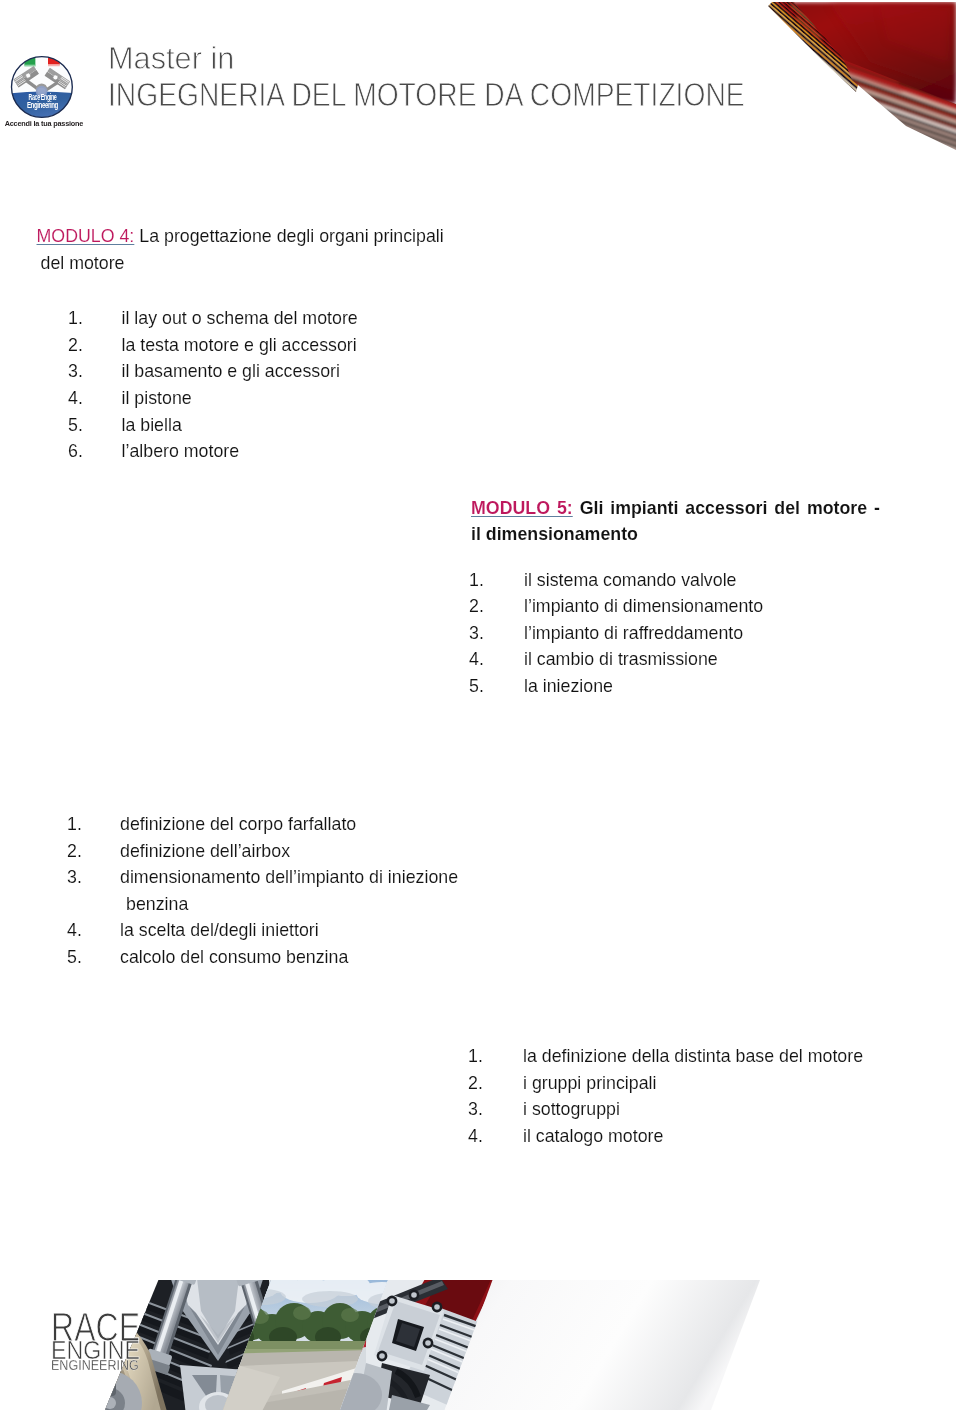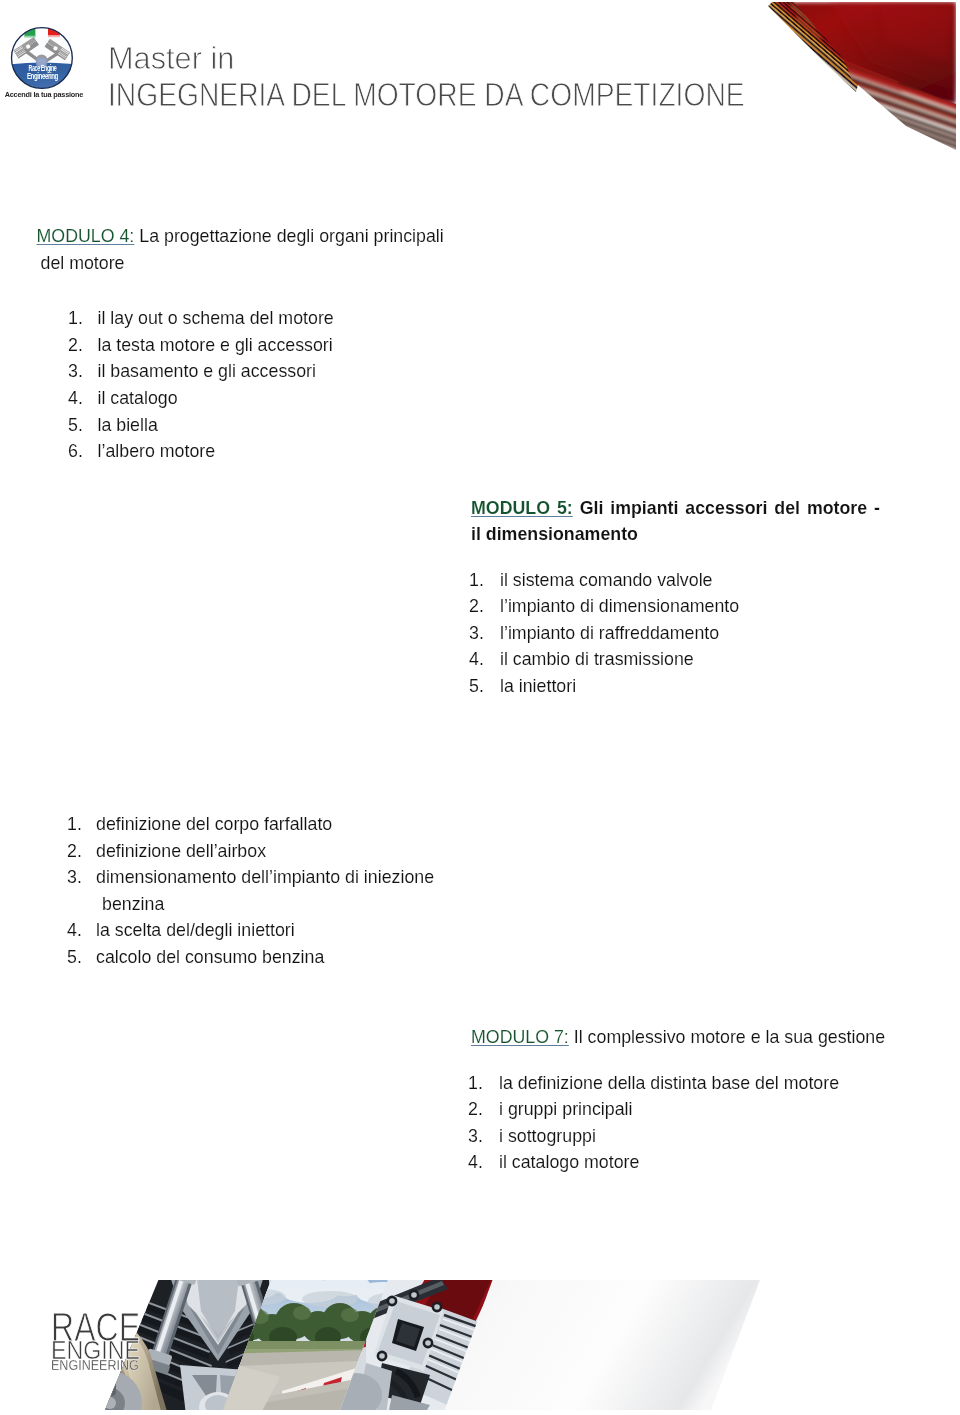--- a/index.html
+++ b/index.html
@@ -3,37 +3,37 @@
 <meta charset="utf-8">
 <title>Master in INGEGNERIA DEL MOTORE DA COMPETIZIONE</title>
 <style>
   html,body{margin:0;padding:0;background:#fff;}
   body{width:960px;height:1415px;font-family:"Liberation Sans",sans-serif;position:relative;overflow:hidden;
        -webkit-font-smoothing:antialiased;}
   .page{position:absolute;left:0;top:0;width:960px;height:1415px;}
 
   
   #header-graphic{position:absolute;left:760px;top:0;width:200px;height:152px;overflow:hidden;}
-  #logo-block{position:absolute;left:2.8px;top:26px;width:92px;}
+  #logo-block{position:absolute;left:2.8px;top:55px;width:92px;}
   .logo-brand{font-family:"Liberation Sans",sans-serif;font-size:8.4px;font-weight:700;fill:#fff;letter-spacing:-0.55px;}
   #logo-tagline{font-family:"Liberation Sans",sans-serif;font-size:7.3px;font-weight:700;fill:#231f20;letter-spacing:-0.2px;}
   #header-title{position:absolute;left:108px;top:40px;}
   .title-l1{font-size:31.5px;font-weight:400;color:#4a4a4a;line-height:36px;transform:scaleX(.975);transform-origin:0 50%;-webkit-text-stroke:0.85px #fff;}
   .title-l2{font-size:34px;font-weight:400;color:#4a4a4a;line-height:36px;transform:scaleX(.830);transform-origin:0 50%;white-space:nowrap;-webkit-text-stroke:0.85px #fff;}
 
   
   .module{position:absolute;}
   .mod-head{font-size:17.8px;line-height:26.6px;color:#121212;margin:0;-webkit-text-stroke:0.12px #fff;}
   #mod4 .mod-head{padding-left:4px;text-indent:-4px;}
-  .mod-label{color:#14532d;text-decoration:underline;text-decoration-color:#5e7f9e;text-underline-offset:2.3px;text-decoration-thickness:1.1px;}
+  .mod-label{color:#be185d;text-decoration:underline;text-decoration-color:#5e7f9e;text-underline-offset:2.3px;text-decoration-thickness:1.1px;}
   .mod-list{margin:0;padding:0;list-style:none;}
   .mod-list li{position:relative;font-size:17.8px;line-height:26.6px;color:#121212;-webkit-text-stroke:0.12px #fff;}
   .mod-list li .num{position:absolute;left:0;top:0;}
   .mod-list li .txt{display:block;}
-  .mod-list li .txt{padding-left:6px;text-indent:-6px;}
+  .mod-list li .txt{padding-left:6px;text-indent:-6px;margin-left:24px;}
   .mod-head.just{text-align:justify;font-weight:bold;}
   #mod4{left:36.5px;top:223px;width:412px;}
   #mod4 .mod-list{margin-top:29px;margin-left:31.5px;}
   #mod4 .mod-list li{padding-left:29.5px;}
   #mod5{left:471px;top:494.5px;width:409px;}
   #mod5 .mod-list{margin-top:19px;margin-left:-2px;}
   #mod5 .mod-list li{padding-left:31px;}
   #mod6{left:36.5px;top:790px;width:444px;}
   #mod6 .mod-list{margin-top:21px;margin-left:30.5px;}
   #mod6 .mod-list li{padding-left:29px;}
@@ -493,21 +493,21 @@
         <li>
           <span class="num">2.</span>
           <span class="txt">la testa motore e gli accessori</span>
         </li>
         <li>
           <span class="num">3.</span>
           <span class="txt">il basamento e gli accessori</span>
         </li>
         <li>
           <span class="num">4.</span>
-          <span class="txt">il catalogo</span>
+          <span class="txt">il pistone</span>
         </li>
         <li>
           <span class="num">5.</span>
           <span class="txt">la biella</span>
         </li>
         <li>
           <span class="num">6.</span>
           <span class="txt">l’albero motore</span>
         </li>
       </ol>
@@ -527,21 +527,21 @@
         <li>
           <span class="num">3.</span>
           <span class="txt">l’impianto di raffreddamento</span>
         </li>
         <li>
           <span class="num">4.</span>
           <span class="txt">il cambio di trasmissione</span>
         </li>
         <li>
           <span class="num">5.</span>
-          <span class="txt">la iniettori</span>
+          <span class="txt">la iniezione</span>
         </li>
       </ol>
   </div>
 
   <div class="module" id="mod6">
     <ol class="mod-list" id="mod6-list">
         <li>
           <span class="num">1.</span>
           <span class="txt">definizione del corpo farfallato</span>
         </li>
@@ -558,21 +558,20 @@
           <span class="txt">la scelta del/degli iniettori</span>
         </li>
         <li>
           <span class="num">5.</span>
           <span class="txt">calcolo del consumo benzina</span>
         </li>
       </ol>
   </div>
 
   <div class="module" id="mod7">
-    <p class="mod-head"><span class="mod-label">MODULO 7:</span> <span>Il complessivo motore e la sua gestione</span></p>
     <ol class="mod-list" id="mod7-list">
         <li>
           <span class="num">1.</span>
           <span class="txt">la definizione della distinta base del motore</span>
         </li>
         <li>
           <span class="num">2.</span>
           <span class="txt">i gruppi principali</span>
         </li>
         <li>

